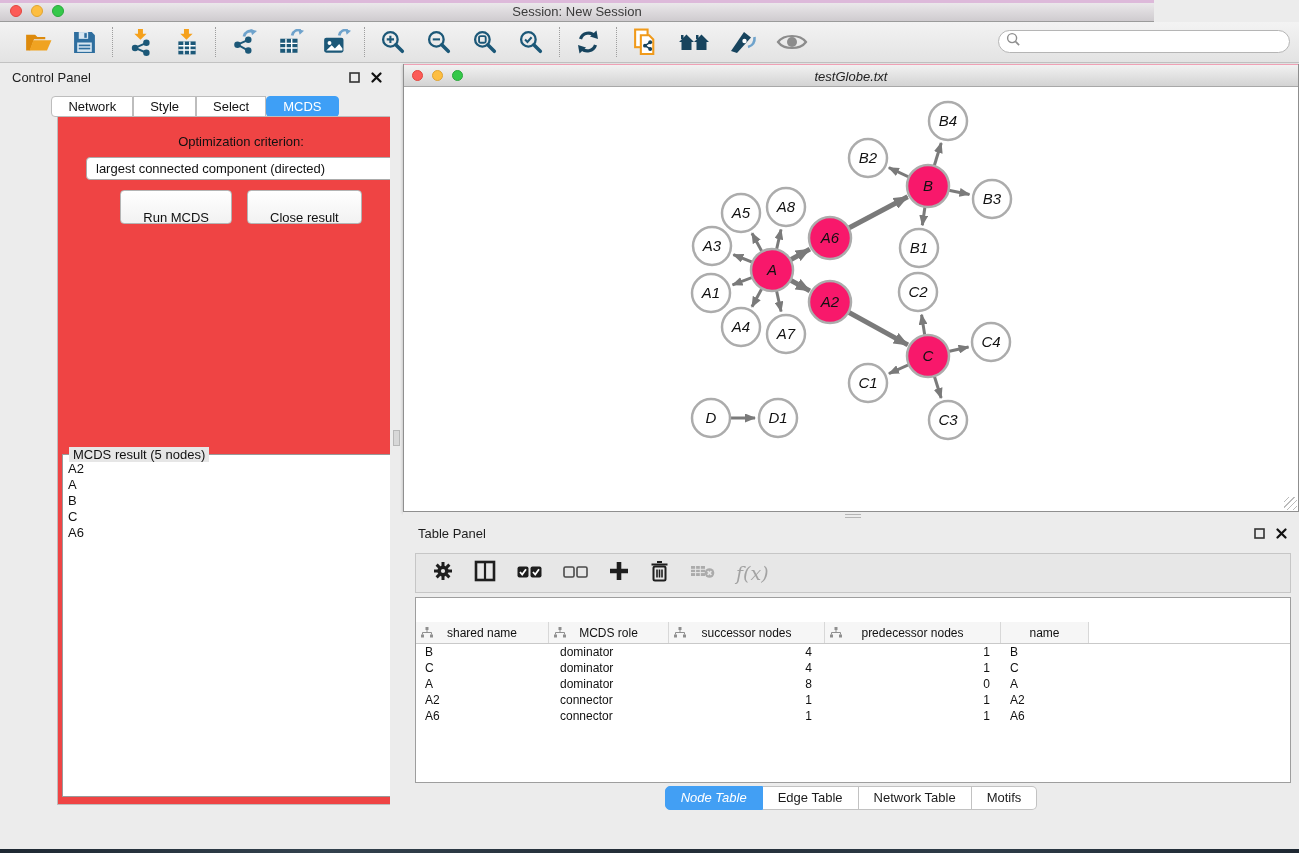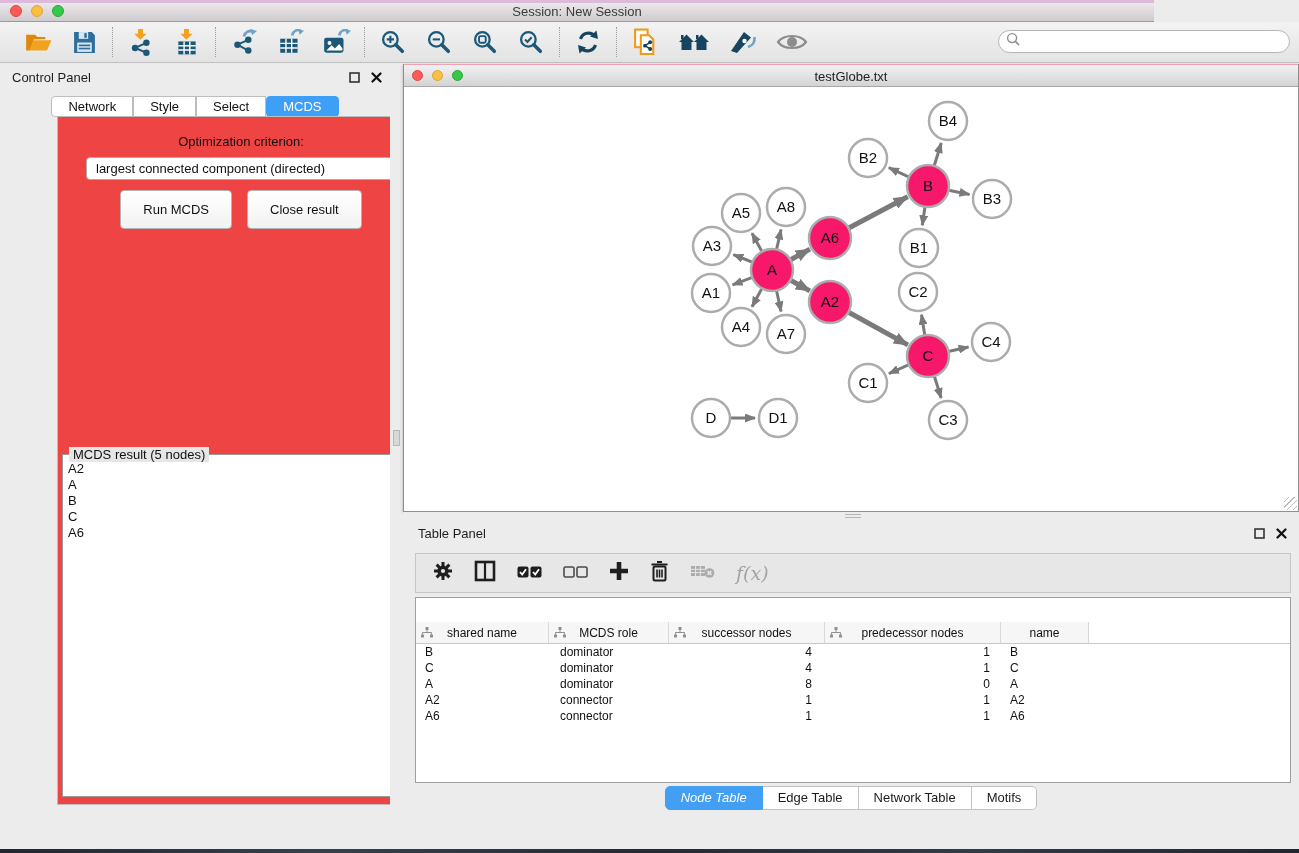--- a/index.html
+++ b/index.html
@@ -47,39 +47,39 @@
     background:#ef4444; border:1px solid #BDBDBD;margin-left:43px; }
   .opt-label { position:absolute; left:0; right:0; top:17px; text-align:center; font-size:13px; color:#111; }
   .dropdown { position:absolute; left:28px; top:40px; width:364px; height:23px; background:#FFF;
     border:1px solid #ABABAB; border-radius:4px; display:flex; align-items:center; }
   .dropdown .dd-value { flex:1; font-size:13px; padding-left:9px; color:#111; white-space:nowrap; overflow:hidden; }
   .dd-stepper { width:19px; height:21px; border-radius:3px; margin-right:1px;
     background:linear-gradient(#72B4F8,#3D8EF0); display:flex; flex-direction:column; align-items:center; justify-content:center; gap:2px; }
   .dd-stepper .up { width:0; height:0; border-left:4px solid transparent; border-right:4px solid transparent; border-bottom:5px solid #FFF; }
   .dd-stepper .down { width:0; height:0; border-left:4px solid transparent; border-right:4px solid transparent; border-top:5px solid #FFF; }
   .cp-buttons { position:absolute; left:0; right:0; top:73px; display:flex; justify-content:center; gap:15px; }
-  .btn { height:39px; padding:0 22px; background:linear-gradient(#FFFFFF,#F2F2F2); border:1px solid #B4B4B4;
+  .btn { height:23px; padding:16px 22px; background:linear-gradient(#FFFFFF,#F2F2F2); border:1px solid #B4B4B4;
     border-radius:4px; font-size:13px; color:#111; line-height:21px; }
 
   .result-box { position:absolute; left:4px; top:337px; width:358px; height:343px;
     border:1px solid #9A9A9A; background:#FFF; }
   .result-legend { position:absolute; left:6px; top:-8px; background:#E6E6E6; padding:0 4px; font-size:13px; color:#111; }
   .result-list { position:absolute; left:1px; top:6px; bottom:1px; right:15px; overflow:hidden; }
   .result-item { font-size:13px; line-height:16px; padding-left:4px; color:#111; }
   .result-scroll { position:absolute; right:1px; top:1px; bottom:1px; width:14px; background:#F4F4F4; border-left:1px solid #DDD; }
 
   
   .vdivider { position:absolute; left:390px; top:63px; width:13px; height:750px; background:#ECECEC; }
   .vdivider .grip { position:absolute; left:3px; top:367px; width:7px; height:16px; background:#D8D8D8; border:1px solid #B8B8B8; }
   .hdivider { position:absolute; left:403px; top:512px; width:896px; height:8px; background:#ECECEC; }
   .hdivider .grip { position:absolute; left:442px; top:2px; width:16px; height:4px; border-top:1px solid #B5B5B5; border-bottom:1px solid #B5B5B5; }
 
   
   .netwin { position:absolute; left:403px; top:64px; width:896px; height:448px;
-    border:1px solid #8F8F8F; background:#FFF; box-shadow:0 1px 3px rgba(0,0,0,.25); }
+    border:1px solid #8F8F8F; background:#FFF; box-shadow:0 1px 3px rgba(0,0,0,.25);font-style:italic; }
   .netwin::before { content:""; position:absolute; left:0; top:-1px; right:0; height:2px; background:#EFA0B4; }
   .net-titlebar { position:absolute; left:0; top:0; right:0; height:22px;
     background:linear-gradient(#F2F2F2,#D3D3D3); border-bottom:1px solid #A8A8A8; }
   .net-titlebar .title { position:absolute; left:0; right:0; top:4px; text-align:center; font-size:13px; color:#222; }
   .net-canvas { position:absolute; left:0; top:22px; right:0; bottom:0; background:#FFF; overflow:hidden; }
   .resize-grip { position:absolute; right:1px; bottom:1px; width:13px; height:13px;
     background:
       linear-gradient(135deg, transparent 50%, transparent 50%),
       repeating-linear-gradient(135deg, transparent 0 3px, #BBB 3px 4px); }
 

